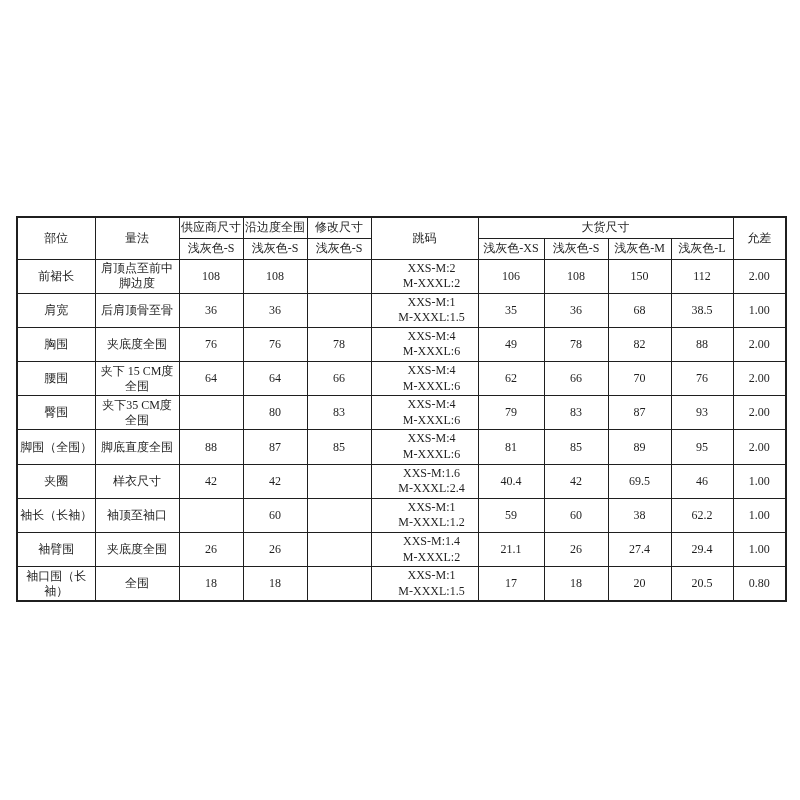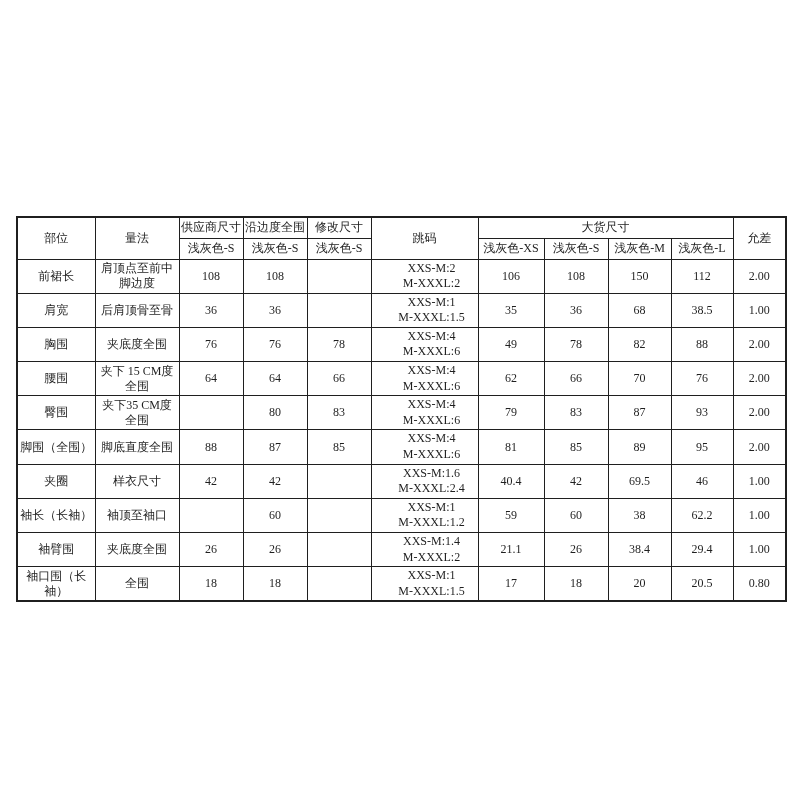--- a/index.html
+++ b/index.html
@@ -204,21 +204,21 @@
           <td>夹底度全围</td>
           <td class="num">26</td>
           <td class="num">26</td>
           <td class="num"></td>
           <td class="grading">
             <div>XXS-M:1.4</div>
             <div>M-XXXL:2</div>
           </td>
           <td class="num">21.1</td>
           <td class="num">26</td>
-          <td class="num">38.4</td>
+          <td class="num">27.4</td>
           <td class="num">29.4</td>
           <td class="tol">1.00</td>
         </tr>
         <tr>
           <td>袖口围（长袖）</td>
           <td>全围</td>
           <td class="num">18</td>
           <td class="num">18</td>
           <td class="num"></td>
           <td class="grading">

